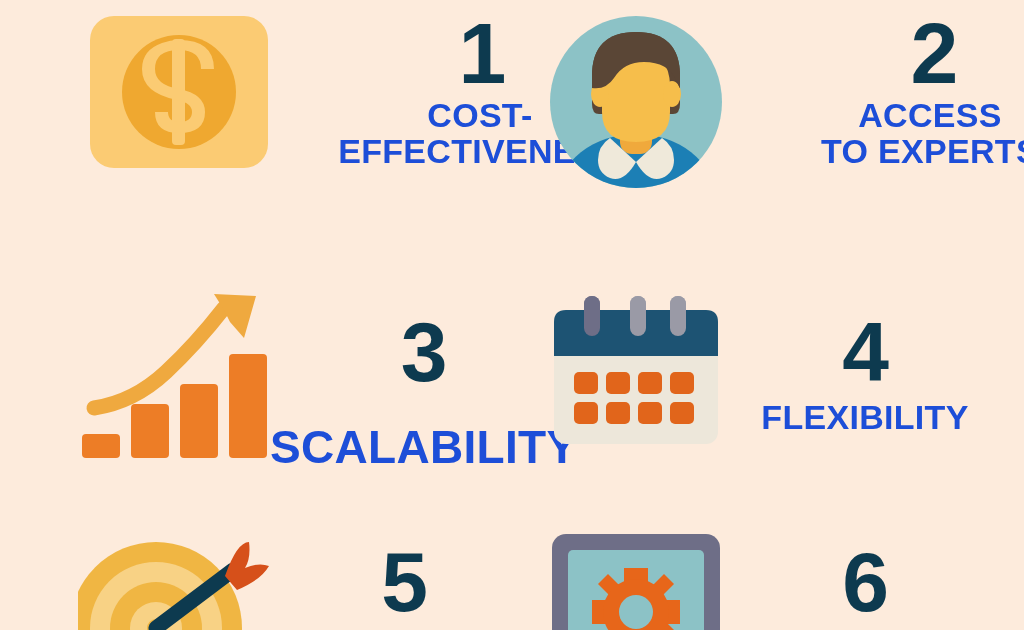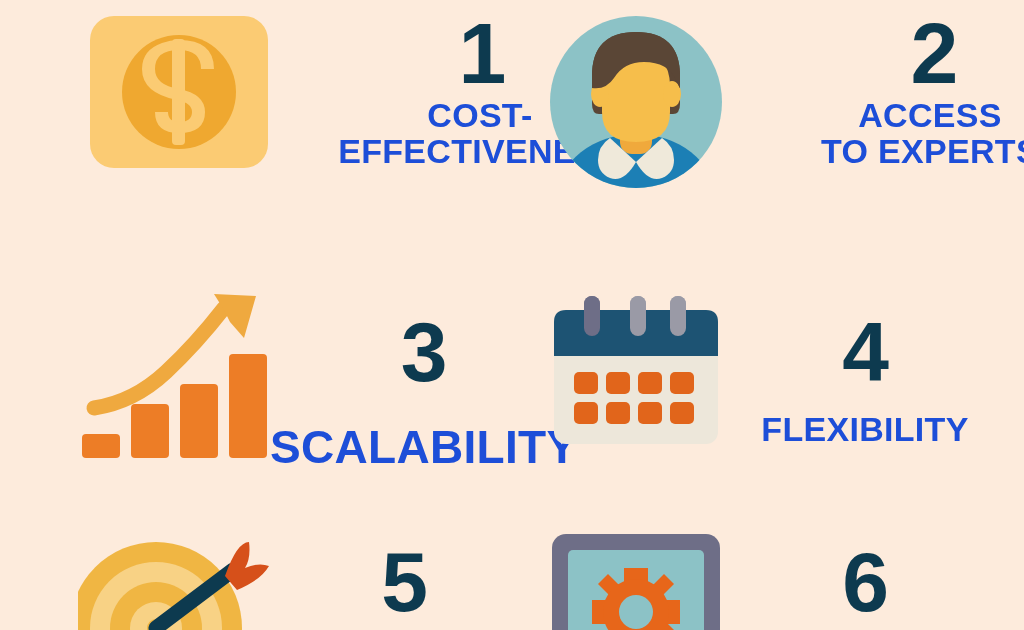--- a/index.html
+++ b/index.html
@@ -80,21 +80,21 @@
   .cell-2 .text-slot { padding-left: 6px; }
   .cell-2 .num   { margin-left: 8px; }
   .cell-2 .label { font-size: 34px; width: 400px; margin-top: 4px; }
 
   .cell-3 .text-slot { padding-left: 2px; padding-top: 26px; }
   .cell-3 .num   { font-size: 84px; }
   .cell-3 .label { font-size: 46px; margin-top: 32px; }
 
   .cell-4 .text-slot { padding-left: 12px; padding-top: 22px; }
   .cell-4 .num   { font-size: 84px; }
-  .cell-4 .label { font-size: 34px; margin-top: 20px; }
+  .cell-4 .label { font-size: 34px; margin-top: 8px; }
 
   .cell-5 .text-slot { padding-left: 2px; padding-top: 16px; }
   .cell-5 .num   { font-size: 84px; }
 
   .cell-6 .text-slot { padding-left: 12px; padding-top: 16px; }
   .cell-6 .num   { font-size: 84px; }
 
   .icon-svg { display: block; }
 </style>
 </head>

